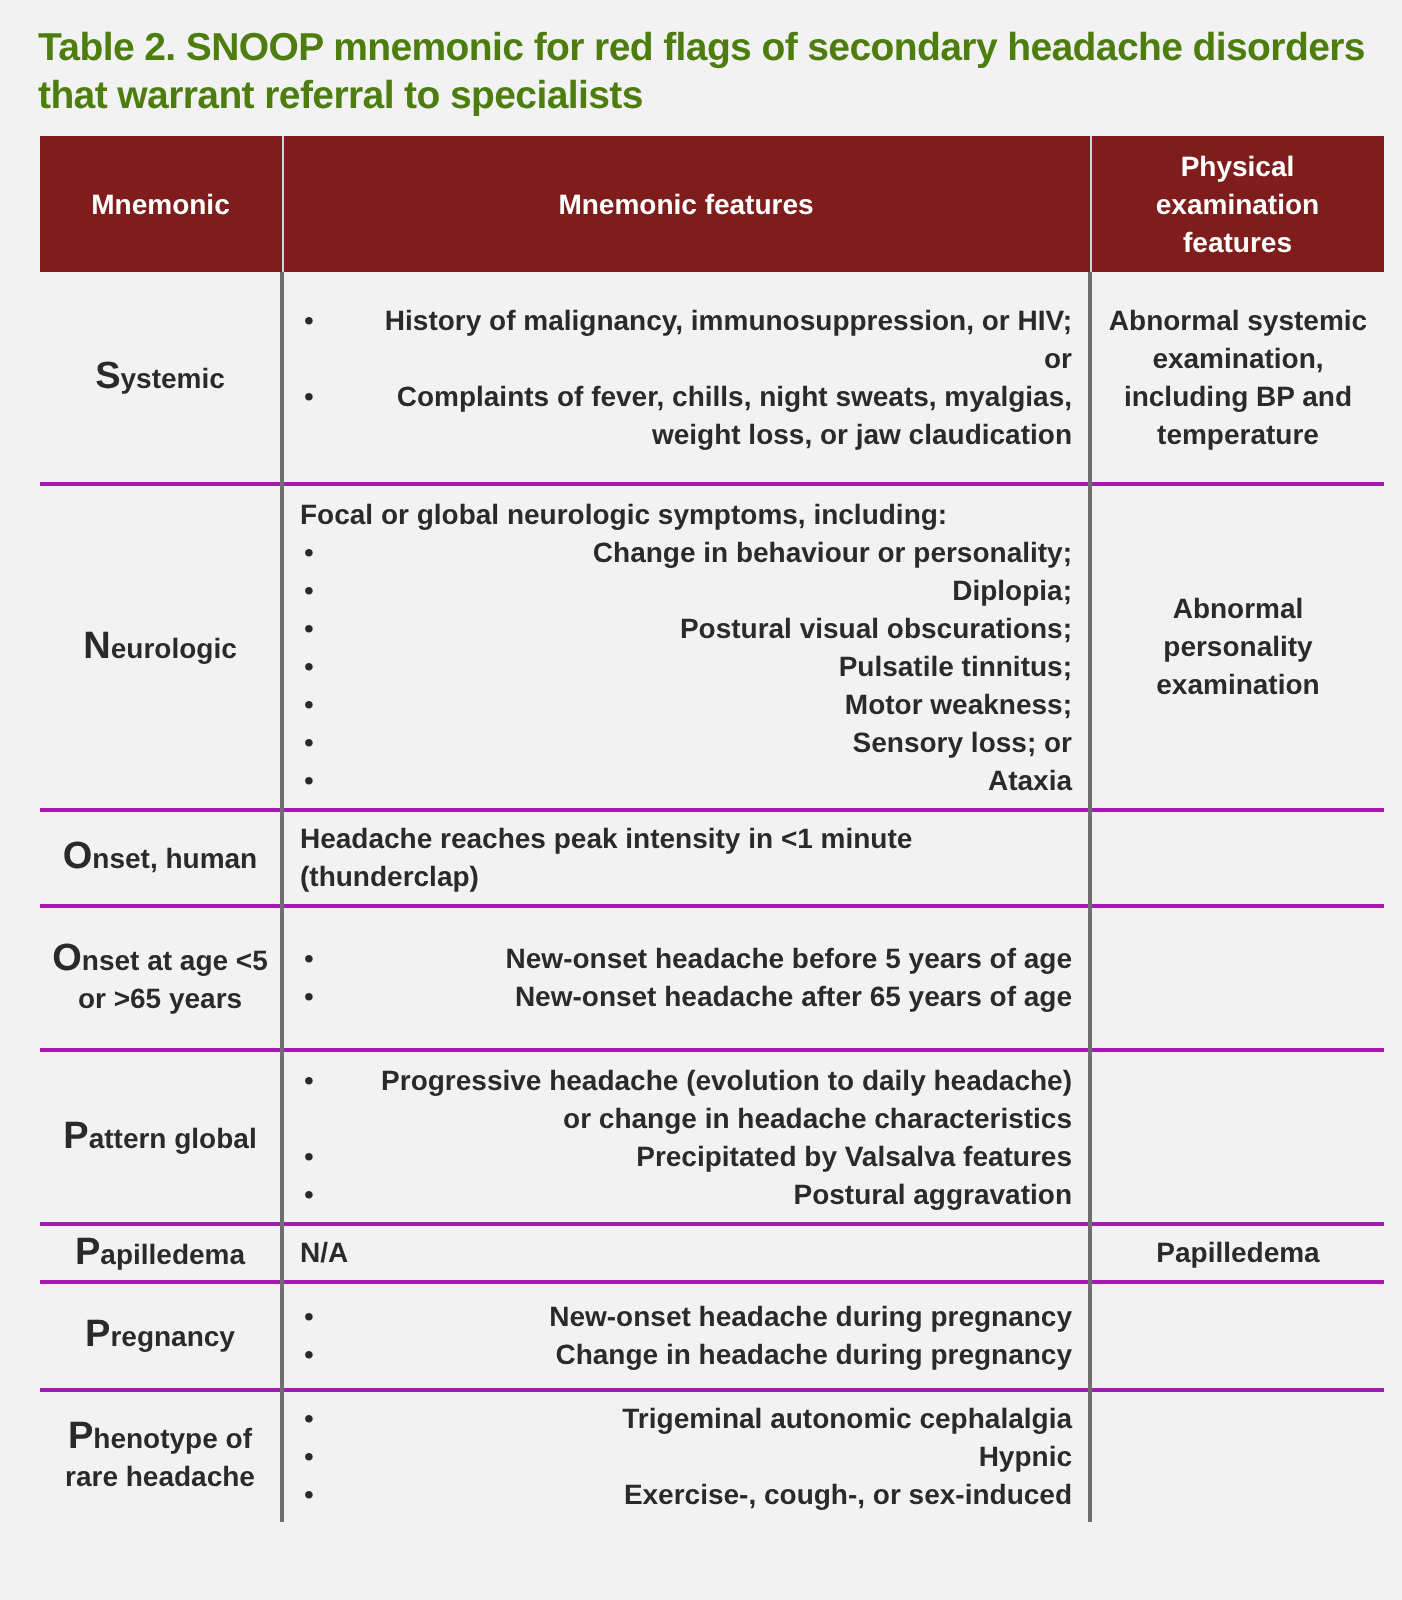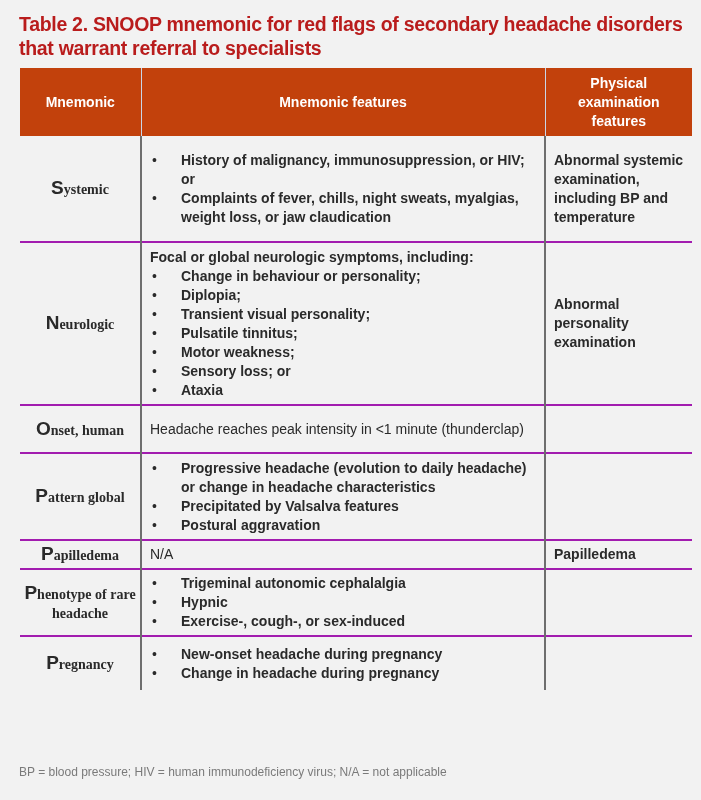--- a/index.html
+++ b/index.html
@@ -4,52 +4,52 @@
 <style>
   html, body { margin: 0; padding: 0; }
   body {
     width: 701px; height: 800px; overflow: hidden;
     background: #f2f2f2;
     font-family: "Liberation Sans", sans-serif;
     color: #2a2a2a;
   }
   .title {
     position: absolute; left: 19px; top: 12px; width: 680px;
-    color: #b91c1c; font-weight: bold; font-size: 19.5px; line-height: 24px;
+    color: #4d7c0f; font-weight: bold; font-size: 19.5px; line-height: 24px;
     letter-spacing: -0.3px;
   }
   table {
     position: absolute; left: 20px; top: 68px;
     width: 672px; border-collapse: collapse; table-layout: fixed;
     font-size: 14px;
   }
   col.c1 { width: 121px; }
   col.c2 { width: 404px; }
   col.c3 { width: 147px; }
   th {
-    background: #c2410c; color: #fff; font-weight: bold; font-size: 14px;
+    background: #7f1d1d; color: #fff; font-weight: bold; font-size: 14px;
     height: 68px; padding: 0 6px; text-align: center; vertical-align: middle;
     line-height: 19px;
   }
   th + th { border-left: 1.5px solid #c9d6e8; }
   td {
     border-left: 2px solid #6e6e6e; border-top: 2px solid #a21caf;
     vertical-align: middle; padding: 4px 8px; line-height: 19px;
   }
   tr.first td { border-top: none; }
   td:first-child { border-left: none; text-align: center; padding: 2px 4px; }
-  td.c3 { font-weight: bold; }
+  td.c3 { text-align: center; font-weight: bold; }
   .mn { font-weight: bold; }
   .mn .big { font-size: 19px; }
-  .mn .small { font-size: 14px; font-family: Liberation Serif, serif; }
+  .mn .small { font-size: 14px; }
   ul { list-style: none; margin: 0; padding: 0; }
-  li { position: relative; padding-left: 31px; font-weight: bold; }
+  li { position: relative; padding-left: 31px; font-weight: bold; text-align: right; }
   li::before { content: "\2022"; position: absolute; left: 2px; top: 0; font-weight: normal; }
   .intro { font-weight: bold; }
-  .plain { font-weight: normal; }
+  .plain { font-weight: bold; }
   .footer {
     position: absolute; left: 19px; top: 765px;
     font-size: 12px; line-height: 15px; color: #7a7a7a;
   }
 </style>
 </head>
 <body>
 
 <div class="title">Table 2. SNOOP mnemonic for red flags of secondary headache disorders that warrant referral to specialists</div>
 
@@ -79,75 +79,84 @@
       <td class="c3">Abnormal systemic examination, including BP and temperature</td>
     </tr>
 
     <tr style="height:163px">
       <td class="mn"><span class="big">N</span><span class="small">eurologic</span></td>
       <td>
         <div class="intro">Focal or global neurologic symptoms, including:</div>
         <ul>
           <li>Change in behaviour or personality;</li>
           <li>Diplopia;</li>
-          <li>Transient visual personality;</li>
+          <li>Postural visual obscurations;</li>
           <li>Pulsatile tinnitus;</li>
           <li>Motor weakness;</li>
           <li>Sensory loss; or</li>
           <li>Ataxia</li>
         </ul>
       </td>
       <td class="c3">Abnormal personality examination</td>
     </tr>
 
     <tr style="height:48px">
       <td class="mn"><span class="big">O</span><span class="small">nset, human</span></td>
       <td class="plain">Headache reaches peak intensity in &lt;1 minute (thunderclap)</td>
       <td class="c3"></td>
     </tr>
 
+    <tr style="height:72px">
+      <td class="mn"><span class="big">O</span><span class="small">nset at age &lt;5 or &gt;65 years</span></td>
+      <td>
+        <ul>
+          <li>New-onset headache before 5 years of age</li>
+          <li>New-onset headache after 65 years of age</li>
+        </ul>
+      </td>
+      <td class="c3"></td>
+    </tr>
 
     <tr style="height:87px">
       <td class="mn"><span class="big">P</span><span class="small">attern global</span></td>
       <td>
         <ul>
           <li>Progressive headache (evolution to daily headache) or change in headache characteristics</li>
           <li>Precipitated by Valsalva features</li>
           <li>Postural aggravation</li>
         </ul>
       </td>
       <td class="c3"></td>
     </tr>
 
     <tr style="height:14px">
       <td class="mn"><span class="big">P</span><span class="small">apilledema</span></td>
       <td class="plain">N/A</td>
       <td class="c3">Papilledema</td>
     </tr>
 
+    <tr style="height:54px">
+      <td class="mn"><span class="big">P</span><span class="small">regnancy</span></td>
+      <td>
+        <ul>
+          <li>New-onset headache during pregnancy</li>
+          <li>Change in headache during pregnancy</li>
+        </ul>
+      </td>
+      <td class="c3"></td>
+    </tr>
+
     <tr style="height:66px">
       <td class="mn"><span class="big">P</span><span class="small">henotype of rare headache</span></td>
       <td>
         <ul>
           <li>Trigeminal autonomic cephalalgia</li>
           <li>Hypnic</li>
           <li>Exercise-, cough-, or sex-induced</li>
         </ul>
       </td>
       <td class="c3"></td>
     </tr>
-
-    <tr style="height:54px">
-      <td class="mn"><span class="big">P</span><span class="small">regnancy</span></td>
-      <td>
-        <ul>
-          <li>New-onset headache during pregnancy</li>
-          <li>Change in headache during pregnancy</li>
-        </ul>
-      </td>
-      <td class="c3"></td>
-    </tr>
   </tbody>
 </table>
 
 <div class="footer">
-  <div>BP = blood pressure; HIV = human immunodeficiency virus; N/A = not applicable</div>
 </div>
 
 </body></html>

